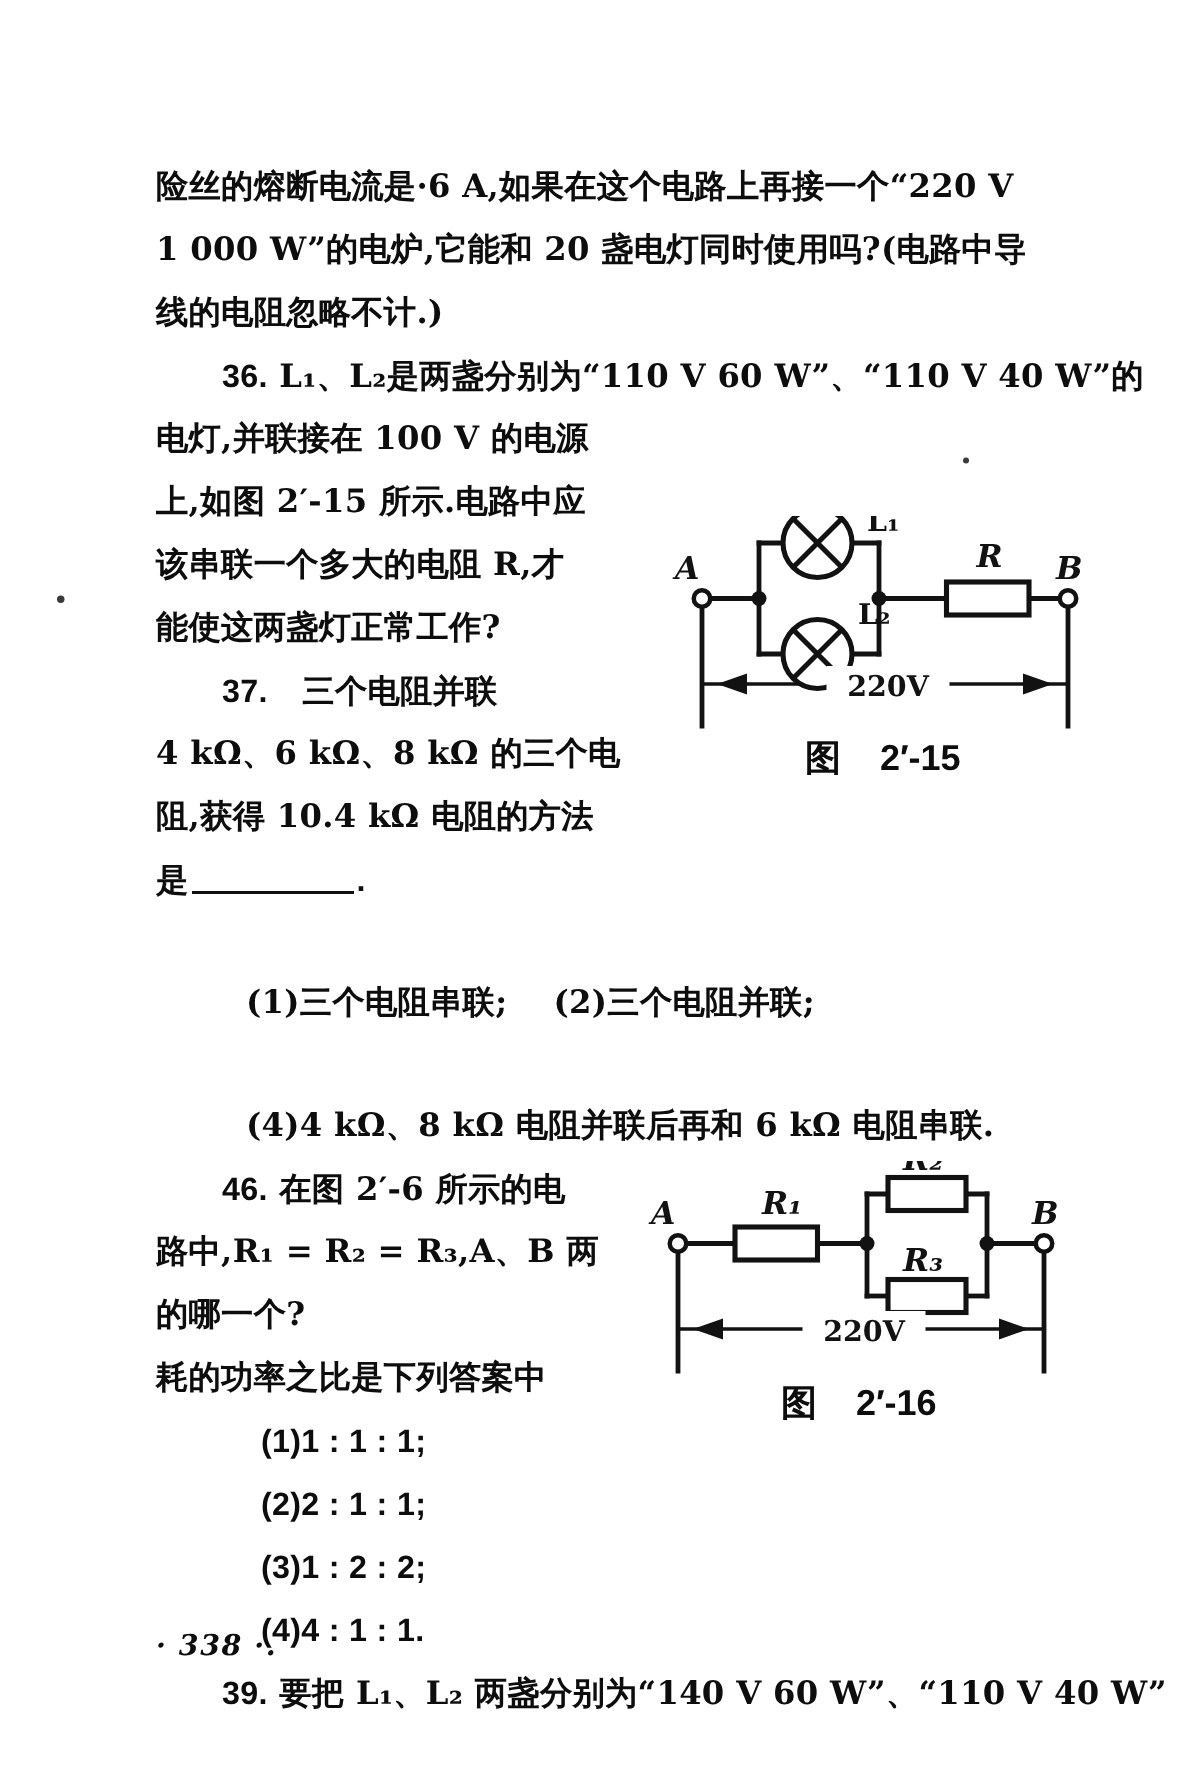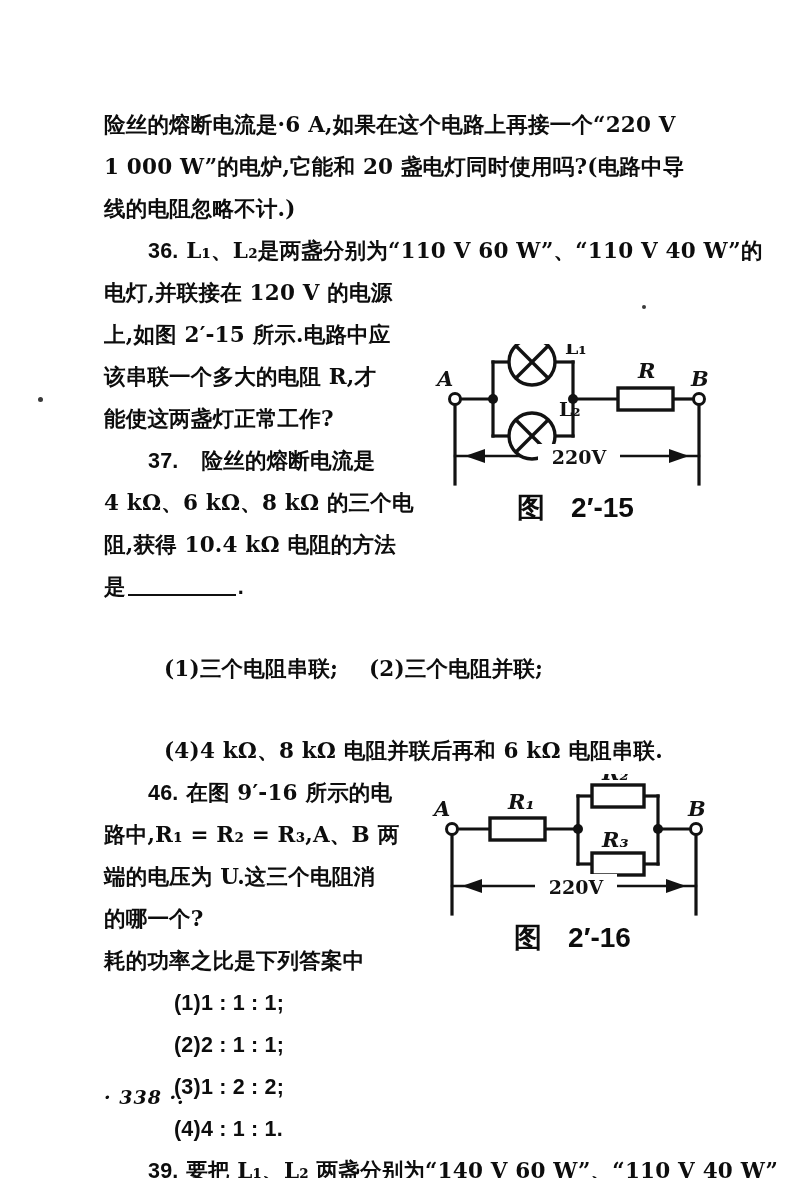--- a/index.html
+++ b/index.html
@@ -48,29 +48,29 @@
     width: 108px;
     border-bottom: 2.5px solid #101010;
     vertical-align: -2px;
     margin: 0 2px;
   }
 
   
   .figure {
     position: absolute;
   }
-  #figure-2p15 { left: 433px; top: 344px; width: 285px; height: 190px; }
+  #figure-2p15 { left: 446px; top: 344px; width: 285px; height: 190px; }
   #figure-2p16 { left: 430px; top: 774px; width: 285px; height: 190px; }
 
   .fig-caption {
     position: absolute;
     left: 0;
     width: 285px;
     text-align: center;
-    font-size: 28px;
+    font-size: 24px;
     font-weight: 700;
     white-space: nowrap;
   }
   .fig-caption .gap { display: inline-block; width: 26px; }
 
   
   .speck {
     position: absolute;
     background: #3a3a3a;
     border-radius: 50%;
@@ -95,49 +95,48 @@
   <div class="text-col">
 
     <div class="ln">险丝的熔断电流是·6 A,如果在这个电路上再接一个“220 V</div>
     <div class="ln">1 000 W”的电炉,它能和 20 盏电灯同时使用吗?(电路中导</div>
     <div class="ln">线的电阻忽略不计.)</div>
 
     <div class="ln indent">
       <span class="lat">36.</span>
       <span>L₁、L₂是两盏分别为“110 V 60 W”、“110 V 40 W”的</span>
     </div>
-    <div class="ln narrow">电灯,并联接在 120 V 的电源</div>
+    <div class="ln narrow">电灯,并联接在 100 V 的电源</div>
     <div class="ln narrow">上,如图 2′-15 所示.电路中应</div>
     <div class="ln narrow">该串联一个多大的电阻 R,才</div>
     <div class="ln narrow">能使这两盏灯正常工作?</div>
 
     <div class="ln narrow indent">
       <span class="lat">37.</span>
       &nbsp;
-      <span>险丝的熔断电流是</span>
+      <span>三个电阻并联</span>
     </div>
     <div class="ln narrow">4 kΩ、6 kΩ、8 kΩ 的三个电</div>
     <div class="ln narrow">阻,获得 10.4 kΩ 电阻的方法</div>
     <div class="ln narrow">
       <span>是</span><span class="blank"></span><span class="lat">.</span>
     </div>
 
     <div class="ln indent-opt">
       <span>(1)三个电阻串联;</span>
       &nbsp;&nbsp;
       <span>(2)三个电阻并联;</span>
     </div>
     <div class="ln indent-opt">(4)4 kΩ、8 kΩ 电阻并联后再和 6 kΩ 电阻串联.</div>
 
     <div class="ln narrow indent">
       <span class="lat">46.</span>
-      <span>在图 9′-16 所示的电</span>
+      <span>在图 2′-6 所示的电</span>
     </div>
     <div class="ln narrow">路中,R₁ = R₂ = R₃,A、B 两</div>
-    <div class="ln narrow">端的电压为 U.这三个电阻消</div>
     <div class="ln narrow">的哪一个?</div>
     <div class="ln narrow">耗的功率之比是下列答案中</div>
 
     <div class="ln indent-ans lat">(1)1 : 1 : 1;</div>
     <div class="ln indent-ans lat">(2)2 : 1 : 1;</div>
     <div class="ln indent-ans lat">(3)1 : 2 : 2;</div>
     <div class="ln indent-ans lat">(4)4 : 1 : 1.</div>
 
     <div class="ln indent">
       <span class="lat">39.</span>

